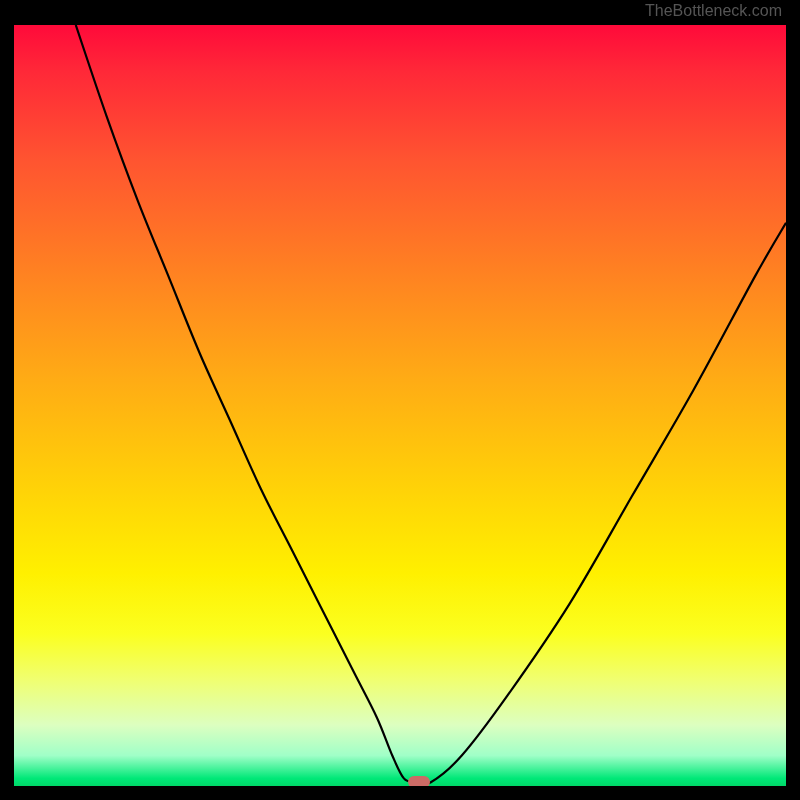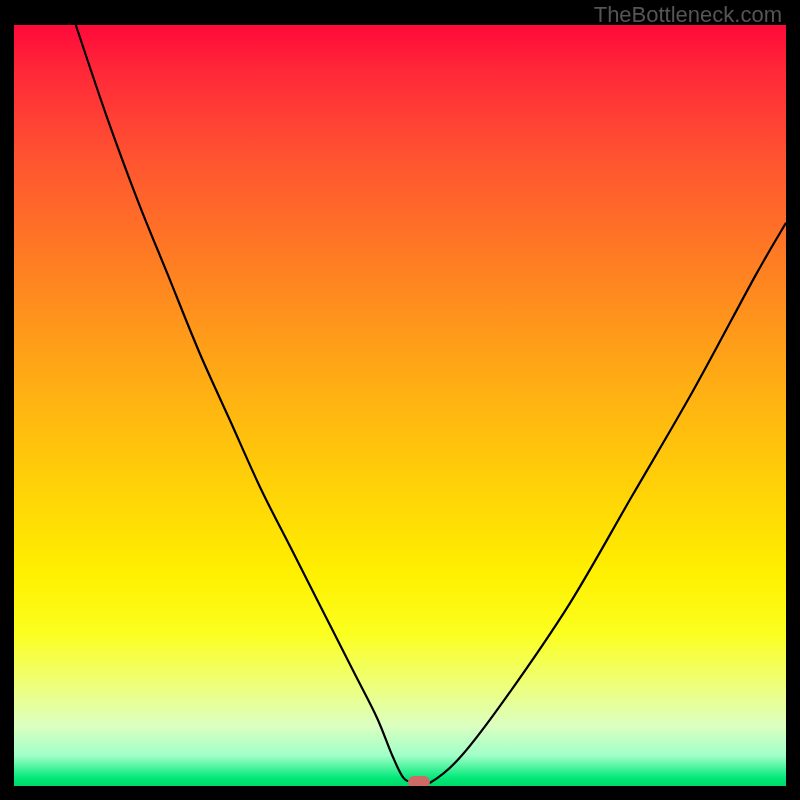--- a/index.html
+++ b/index.html
@@ -9,21 +9,21 @@
     height: 800px;
     background: #000;
     position: relative;
     font-family: Arial, sans-serif;
   }
   .watermark {
     position: absolute;
     top: 2px;
     right: 18px;
     color: #555;
-    font-size: 22px;
+    font-size: 16px;
     font-weight: 500;
     z-index: 10;
   }
   .frame {
     position: absolute;
     top: 25px;
     left: 14px;
     width: 772px;
     height: 761px;
     background: #000;

